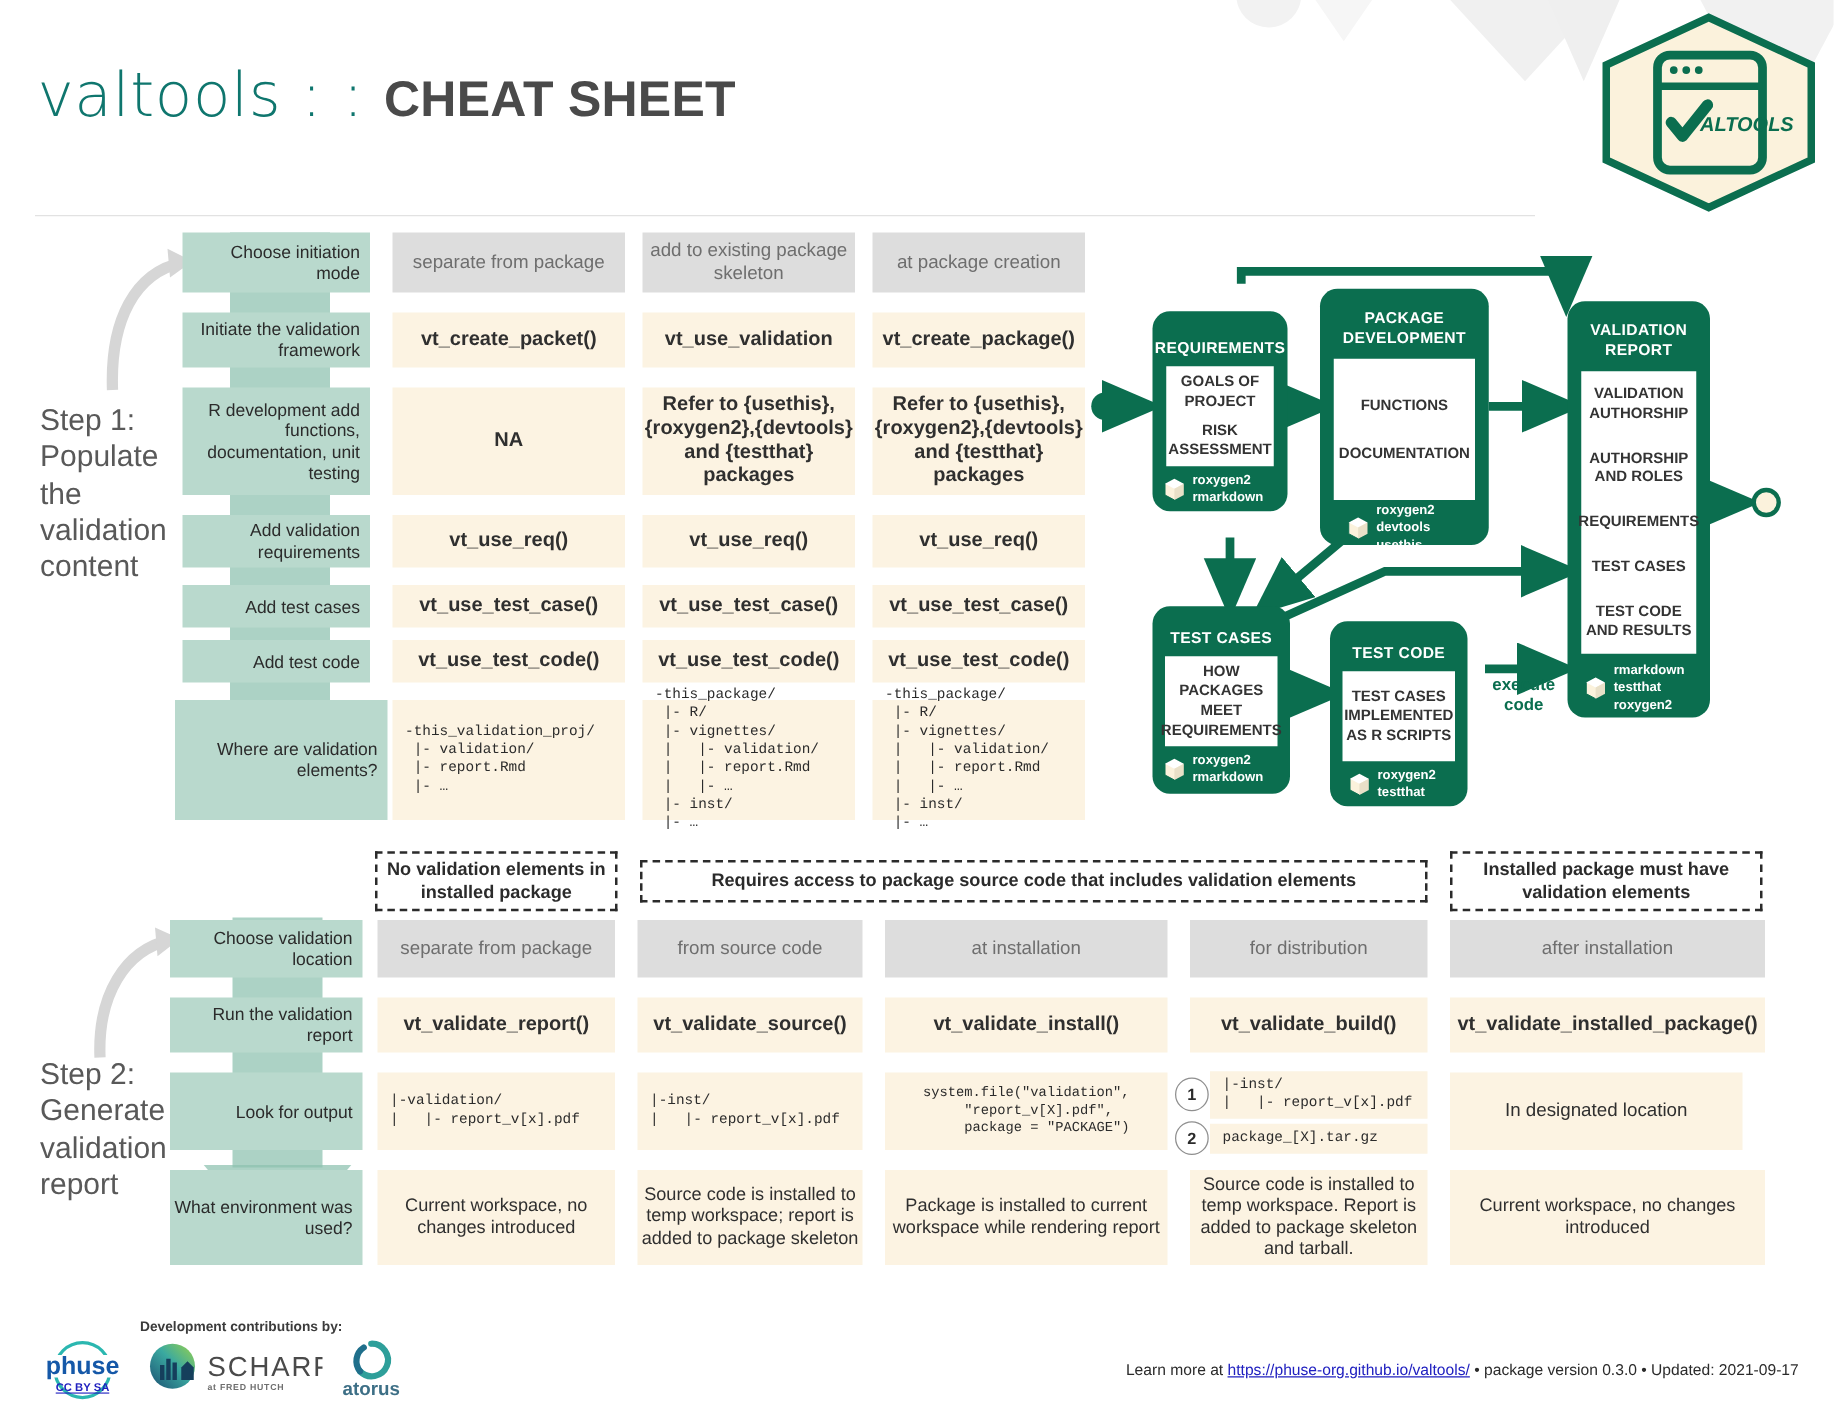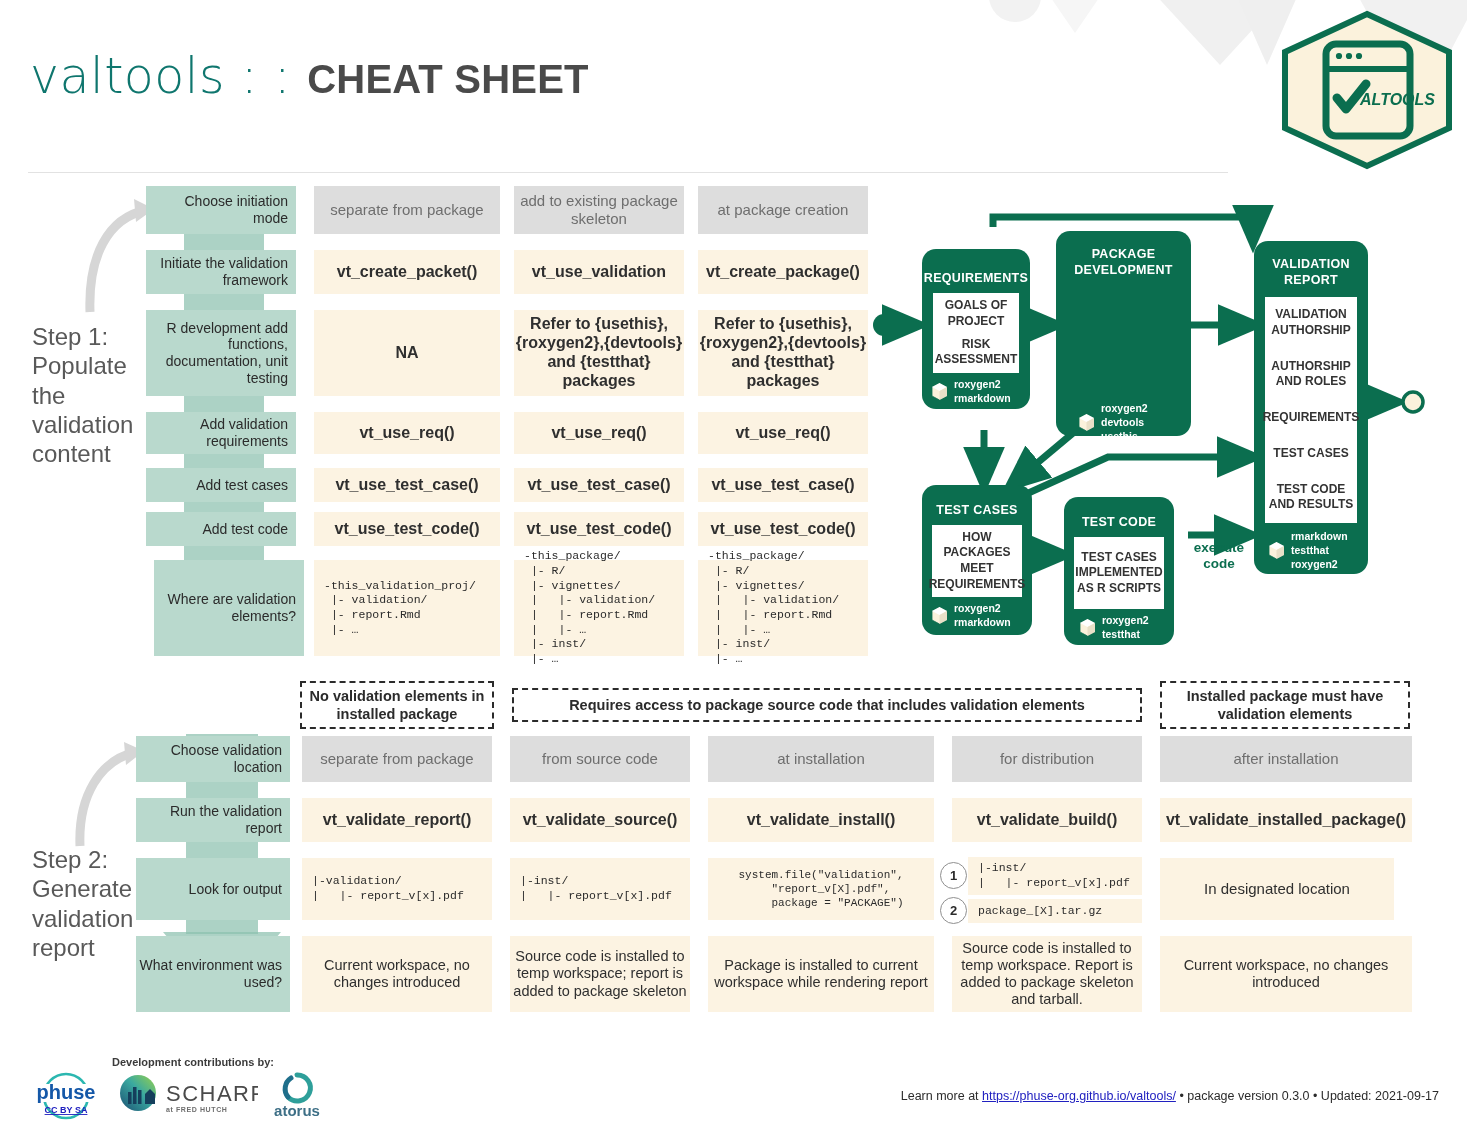--- a/index.html
+++ b/index.html
@@ -131,21 +131,21 @@
     <div class="shaft" style="left:0;top:0;width:80px;height:400px;"></div>
     <div class="head" style="left:-22px;top:398px;border-left:62px solid transparent;border-right:62px solid transparent;border-top:72px solid #8cc0ae;"></div>
   </div>
 
   <div class="cell cell-label" style="left:146px;top:186px;width:150px;height:48px;">Choose initiation mode</div>
   <div class="cell cell-label" style="left:146px;top:250px;width:150px;height:44px;">Initiate the validation framework</div>
   <div class="cell cell-label" style="left:146px;top:310px;width:150px;height:86px;">R development add functions, documentation, unit testing</div>
   <div class="cell cell-label" style="left:146px;top:412px;width:150px;height:42px;">Add validation requirements</div>
   <div class="cell cell-label" style="left:146px;top:468px;width:150px;height:34px;">Add test cases</div>
   <div class="cell cell-label" style="left:146px;top:512px;width:150px;height:34px;">Add test code</div>
-  <div class="cell cell-label" style="left:154px;top:560px;width:150px;height:96px;">Where are validation elements?</div>
+  <div class="cell cell-label" style="left:140px;top:560px;width:170px;height:96px;">Where are validation elements?</div>
 
   <div class="cell cell-grey" style="left:314px;top:186px;width:186px;height:48px;">separate from package</div>
   <div class="cell cell-cream" style="left:314px;top:250px;width:186px;height:44px;">vt_create_packet()</div>
   <div class="cell cell-cream" style="left:314px;top:310px;width:186px;height:86px;">NA</div>
   <div class="cell cell-cream" style="left:314px;top:412px;width:186px;height:42px;">vt_use_req()</div>
   <div class="cell cell-cream" style="left:314px;top:468px;width:186px;height:34px;">vt_use_test_case()</div>
   <div class="cell cell-cream" style="left:314px;top:512px;width:186px;height:34px;">vt_use_test_code()</div>
   <div class="cell cell-code" style="left:314px;top:560px;width:186px;height:96px;">-this_validation_proj/
  |- validation/
  |- report.Rmd
@@ -227,20 +227,25 @@
         </svg>
         <div>
           <div>roxygen2</div>
           <div>rmarkdown</div>
         </div>
       </div>
     </div>
 
     <div class="fbox" style="left:188px;top:36px;width:135px;height:205px;">
       <div class="ftitle" style="top:16px;line-height:1.25;">PACKAGE DEVELOPMENT</div>
+      <div class="finner" style="left:11px;top:56px;width:113px;height:113px;">
+        <div>FUNCTIONS</div>
+        <div style="height:22px;"></div>
+        <div>DOCUMENTATION</div>
+      </div>
       <div class="fpkgs" style="left:22px;top:170px;">
         <svg class="pkg-icon" width="17" height="19" viewBox="0 0 17 19">
           <polygon points="8.5,1 16,5 16,14 8.5,18 1,14 1,5" fill="#fbf2dc" stroke="#0b6e4f" stroke-width="0.8"></polygon>
           <polygon points="8.5,1 16,5 8.5,9 1,5" fill="#ffffff"></polygon>
           <polygon points="8.5,9 16,5 16,14 8.5,18" fill="#e9e0c8"></polygon>
         </svg>
         <div>
           <div>roxygen2</div>
           <div>devtools</div>
           <div>usethis</div>

